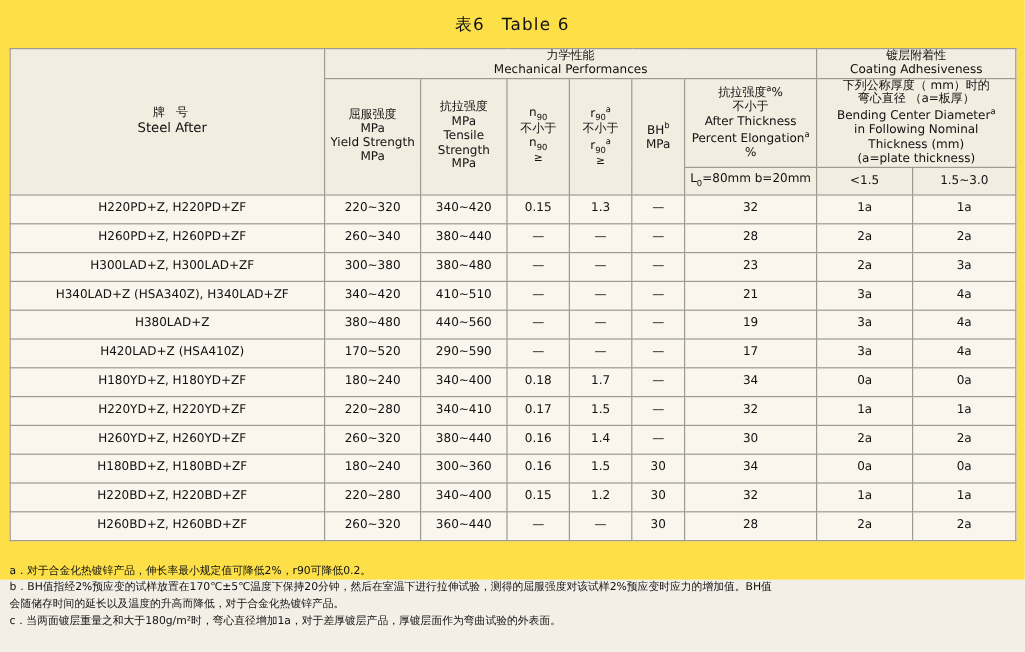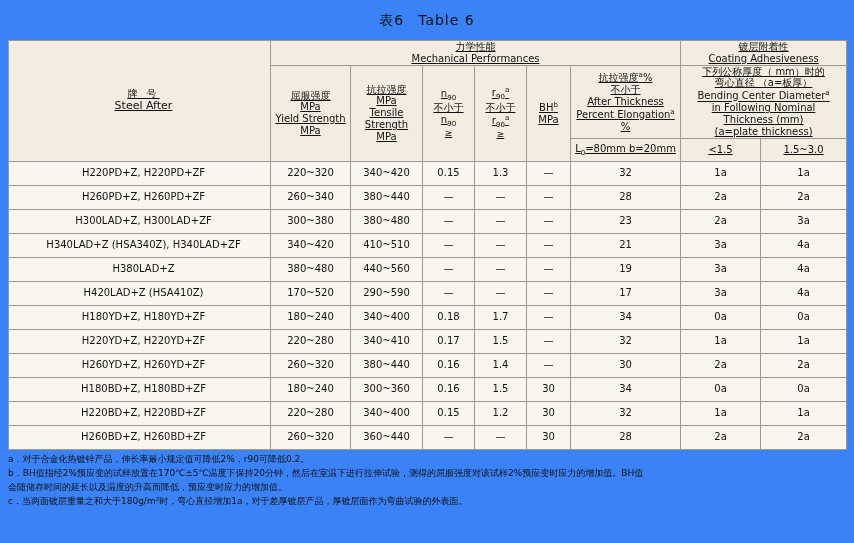--- a/index.html
+++ b/index.html
@@ -6,23 +6,23 @@
     margin: 0;
     padding: 0;
     background: #f4efe6;
     width: 854px;
     height: 543px;
     font-family: "DejaVu Sans", "Liberation Sans", sans-serif;
     color: #1a1a1a;
   }
   .page {
     width: 854px;
-    height: 543px;
+    height: 483px;
     position: relative;
-    background: #3b82f6;
+    background: #fde047;
     box-sizing: border-box;
     padding: 0 8px;
   }
   .title {
     text-align: center;
     font-size: 14px;
     letter-spacing: 1px;
     padding: 12px 0 10px 0;
     color: #111;
   }
@@ -40,21 +40,20 @@
     font-weight: normal;
     vertical-align: middle;
     text-align: center;
     font-size: 10px;
     line-height: 1.18;
     color: #111;
   }
   thead td {
     background: #f3ece0;
     padding: 3px 2px;
-    text-decoration: underline;
   }
   .hdr-group {
     font-size: 12px;
     line-height: 1.25;
   }
   .hdr-group .en { font-size: 10px; }
   .cell-steelgrade {
     text-align: left;
     padding-left: 8px !important;
     font-size: 11px;
@@ -73,21 +72,21 @@
     background: #faf6ee;
   }
   .sub {
     font-size: 9px;
     line-height: 1.15;
   }
   sub { font-size: 7px; }
   sup { font-size: 7px; }
   .notes {
     width: 838px;
-    margin: 3px auto 0 auto;
+    margin: 19px auto 0 auto;
     font-size: 9px;
     line-height: 1.45;
     color: #111;
   }
   .notes div { margin-bottom: 1px; }
   .geq { font-size: 9px; }
 </style>
 </head>
 <body>
 
@@ -310,17 +309,17 @@
         <td>28</td>
         <td>2a</td>
         <td>2a</td>
       </tr>
     </tbody>
   </table>
 
   <div class="notes">
     <div>a．对于合金化热镀锌产品，伸长率最小规定值可降低2%，r90可降低0.2。</div>
     <div>b．BH值指经2%预应变的试样放置在170℃±5℃温度下保持20分钟，然后在室温下进行拉伸试验，测得的屈服强度对该试样2%预应变时应力的增加值。BH值</div>
-    <div>会随储存时间的延长以及温度的升高而降低，预应变时应力的增加值。</div>
+    <div>会随储存时间的延长以及温度的升高而降低，对于合金化热镀锌产品。</div>
     <div>c．当两面镀层重量之和大于180g/m²时，弯心直径增加1a，对于差厚镀层产品，厚镀层面作为弯曲试验的外表面。</div>
   </div>
 
 </div>
 
 </body></html>

